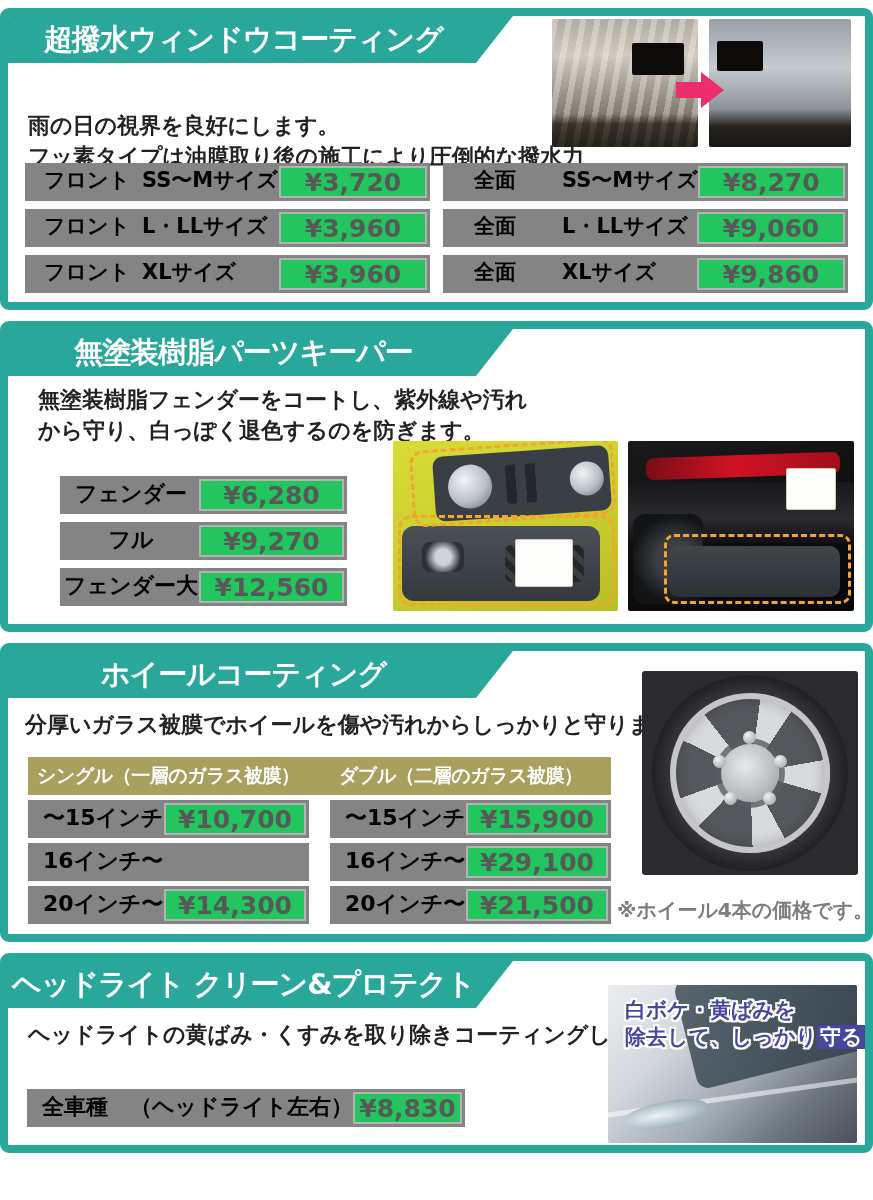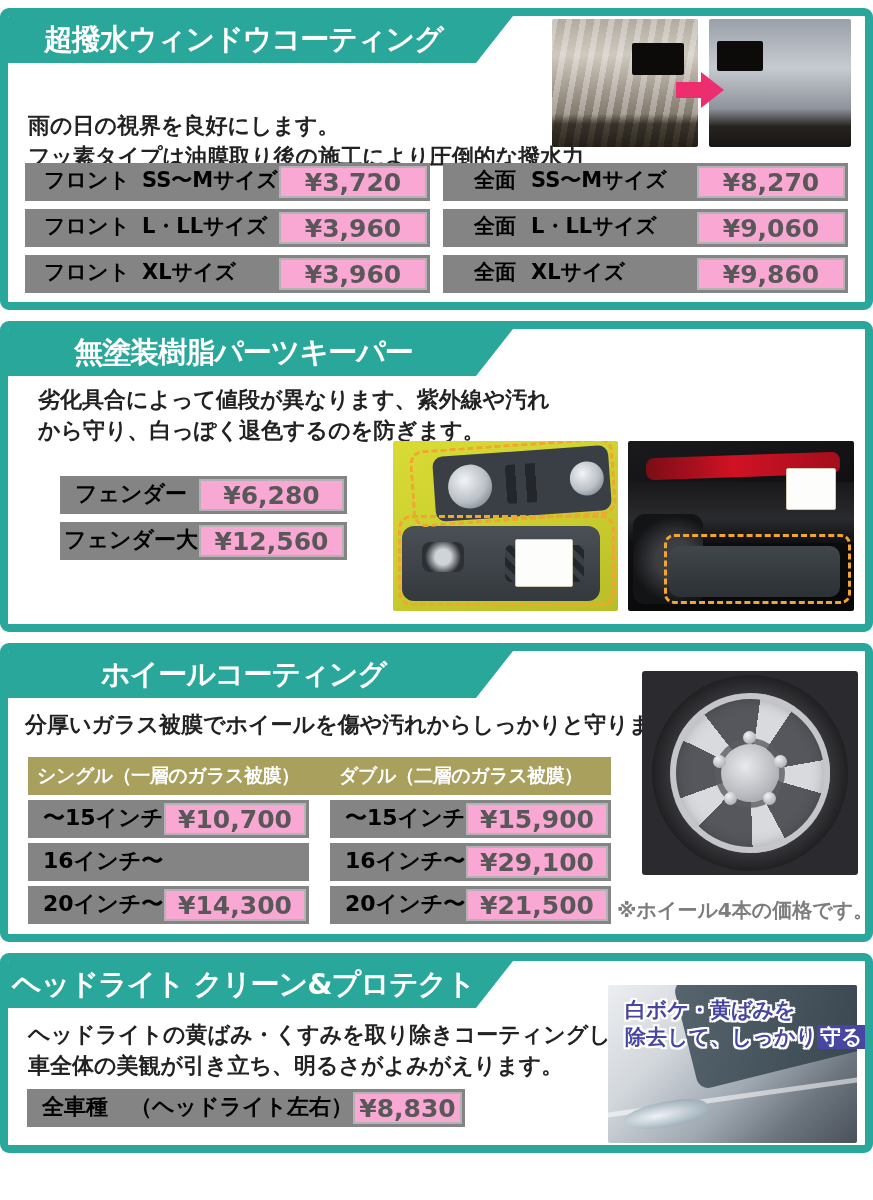--- a/index.html
+++ b/index.html
@@ -17,26 +17,26 @@
         display:flex;align-items:center;justify-content:center;}
   .band h2{margin:0 40px 0 6px;color:#fff;font-size:29px;font-weight:bold;letter-spacing:-1px;white-space:nowrap;}
 
   .desc{position:absolute;color:#222;font-size:22px;font-weight:bold;line-height:31px;white-space:nowrap;}
 
   
   .tbl{position:absolute;display:flex;flex-direction:column;gap:8px;}
   .tbl.g5{gap:5px;}
   .row{display:flex;height:38px;background:#848484;padding:3px;box-sizing:border-box;}
   .row .lbl{flex:1;display:flex;align-items:flex-start;color:#000000;font-weight:bold;font-size:22px;white-space:nowrap;}
-  .row .val{background:#f9a8d4;border:2px solid #b3b3b3;box-sizing:border-box;color:#585858;font-weight:bold;
+  .row .val{background:#22c55e;border:2px solid #b3b3b3;box-sizing:border-box;color:#585858;font-weight:bold;
             font-size:25px;display:flex;align-items:center;justify-content:center;white-space:nowrap;}
   .t1 .row{width:405px}.t1 .val{width:148px}
   .t1 .lbl{padding-left:16px;font-size:21px}
   .t1f .cat{margin-right:12px}
-  .t1z .cat{margin-left:12px;margin-right:15px}
+  .t1z .cat{margin-left:12px;margin-right:46px}
   .t2 .row{width:287px}.t2 .val{width:145px}.t2 .lbl{justify-content:center}
   .t3 .row{width:281px}.t3 .val{width:142px}.t3 .lbl{padding-left:12px}
   .gold{height:38px;background:#a9a05e;color:#fff;font-weight:bold;font-size:19px;
         display:flex;align-items:center;padding-left:9px;letter-spacing:-0.5px;white-space:nowrap;}
   .t4 .row{width:438px}.t4 .val{width:138px}.t4 .lbl{padding-left:12px}
 
   .note{position:absolute;color:#6e6e6e;font-weight:bold;white-space:nowrap;}
 
   
   .shot{position:absolute;border-radius:2px;overflow:hidden;}
@@ -157,28 +157,32 @@
       </div>
     </div>
   </section>
 
   <section class="sec sec2">
     <div class="band">
       <h2>無塗装樹脂パーツキーパー</h2>
     </div>
 
     <div class="desc" style="left:30px;top:55px;">
-      <div>劣化具合によって値段が異なります、紫外線や汚れ</div>
+      <div>無塗装樹脂フェンダーをコートし、紫外線や汚れ</div>
       <div>から守り、白っぽく退色するのを防ぎます。</div>
     </div>
 
     <div class="tbl t2" style="left:52px;top:147px;">
       <div class="row">
         <div class="lbl">フェンダー</div>
         <div class="val">¥6,280</div>
+      </div>
+      <div class="row">
+        <div class="lbl">フル</div>
+        <div class="val">¥9,270</div>
       </div>
       <div class="row">
         <div class="lbl">フェンダー大</div>
         <div class="val">¥12,560</div>
       </div>
     </div>
 
     <div class="shot car-yellow" style="left:385px;top:112px;width:225px;height:170px;">
       <div class="grille">
         <div class="headlamp"></div>
@@ -262,21 +266,20 @@
     <div class="note" style="left:609px;top:246px;font-size:20px;color:#7d7d7d;">※ホイール4本の価格です。</div>
   </section>
 
   <section class="sec sec4">
     <div class="band">
       <h2>ヘッドライト クリーン&amp;プロテクト</h2>
     </div>
 
     <div class="desc" style="left:20px;top:58px;">
       <div>ヘッドライトの黄ばみ・くすみを取り除きコーティングします。</div>
-      <div>車全体の美観が引き立ち、明るさがよみがえります。</div>
     </div>
 
     <div class="tbl t4" style="left:19px;top:128px;">
       <div class="row">
         <div class="lbl">全車種　（ヘッドライト左右）</div>
         <div class="val">¥8,830</div>
       </div>
     </div>
 
     <div class="shot car-silver" style="left:600px;top:24px;width:249px;height:158px;">

